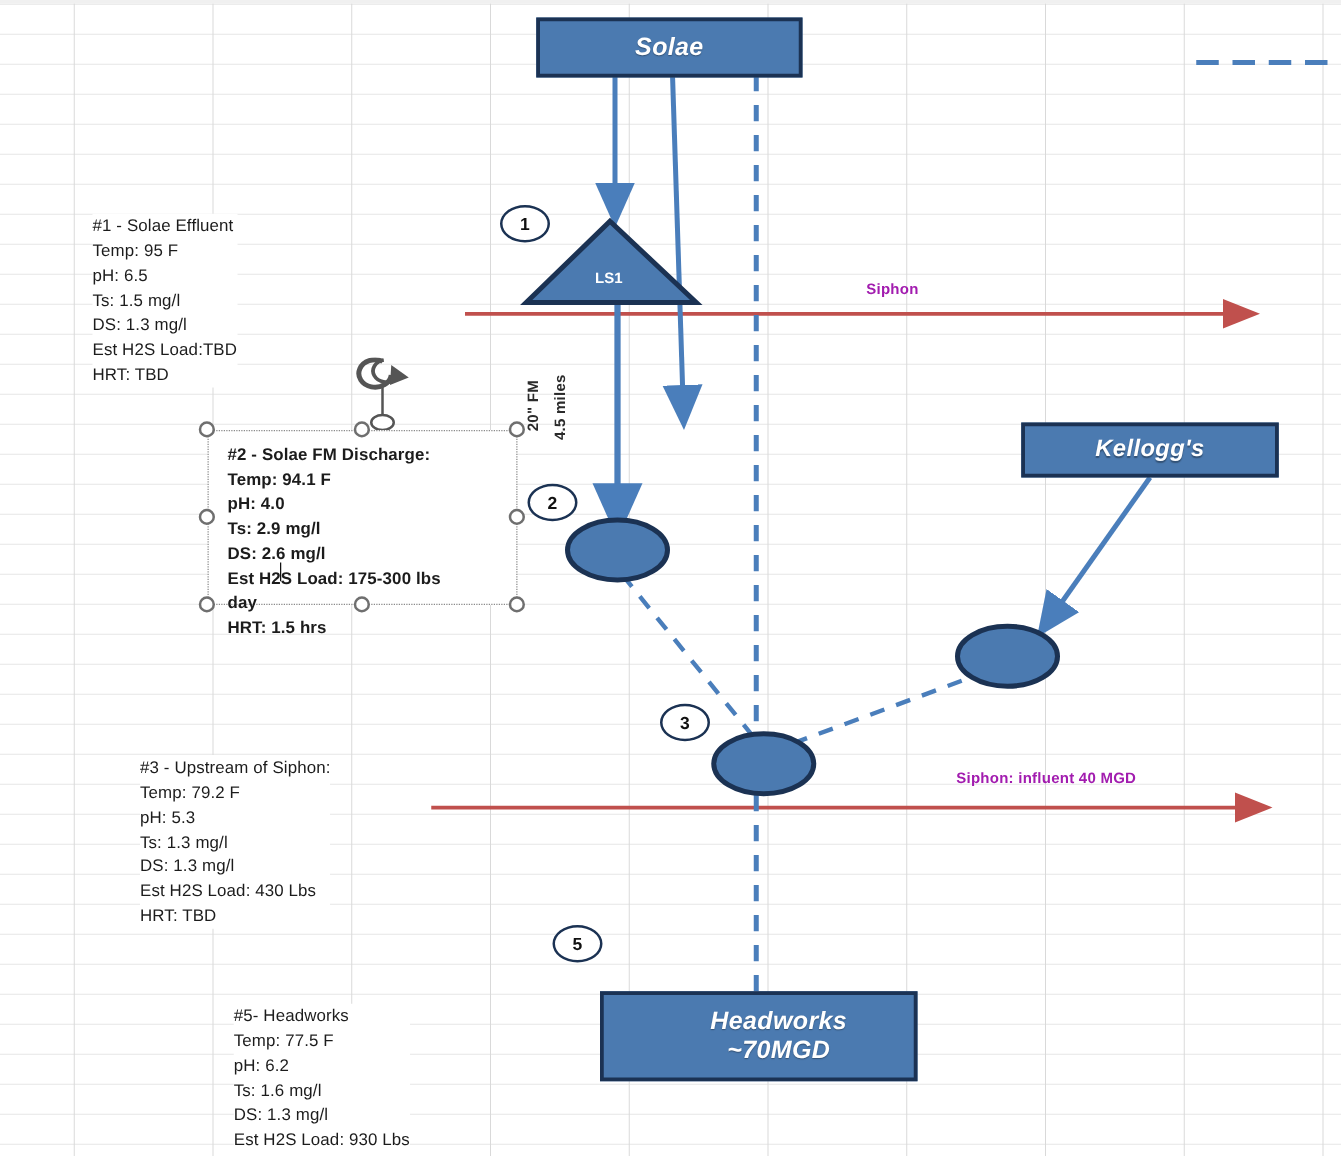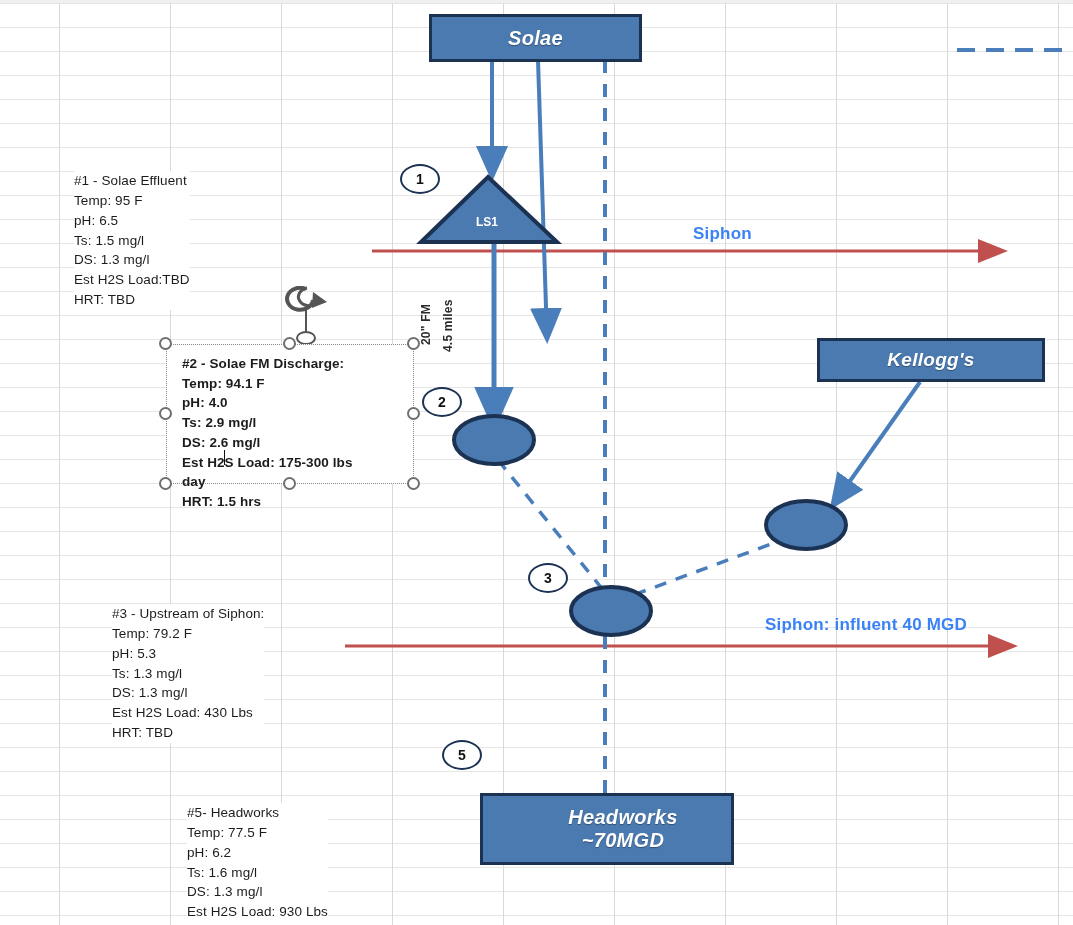--- a/index.html
+++ b/index.html
@@ -40,21 +40,21 @@
     display:flex;
     align-items:center;
     justify-content:center;
     text-align:center;
     letter-spacing:.3px;
     text-shadow:0 1px 1px rgba(0,0,0,.35);
     line-height:1.15;
     font-style:italic;
   }
   #box-solae{left:429px;top:14px;width:213px;height:48px;font-size:20px;}
-  #box-kelloggs{left:817px;top:338px;width:228px;height:44px;font-size:19px;}
+  #box-kelloggs{left:817px;top:338px;width:206px;height:44px;font-size:19px;}
   #box-headworks{left:480px;top:793px;width:254px;height:72px;font-size:20px;padding-left:32px;}
   .pbox span{display:block;}
 
   
   .note{
     position:absolute;
     font-size:13.5px;
     font-weight:normal;
     color:#1c1c1c;
     line-height:1.47;
@@ -114,21 +114,21 @@
     transform-origin:left top;
     white-space:nowrap;
     letter-spacing:.2px;
   }
   #vlabel-fm{left:419px;top:345px;}
   #vlabel-miles{left:441px;top:352px;}
 
   
   .siphon-label{
     position:absolute;
-    font-size:17px;font-weight:bold;color:#3b82f6;
+    font-size:12px;font-weight:bold;color:#a21caf;
     white-space:nowrap;letter-spacing:.2px;
   }
   #siphon-label-1{left:693px;top:224px;}
   #siphon-label-2{left:765px;top:615px;}
 </style>
 </head>
 <body>
 
 <div id="canvas">
 

